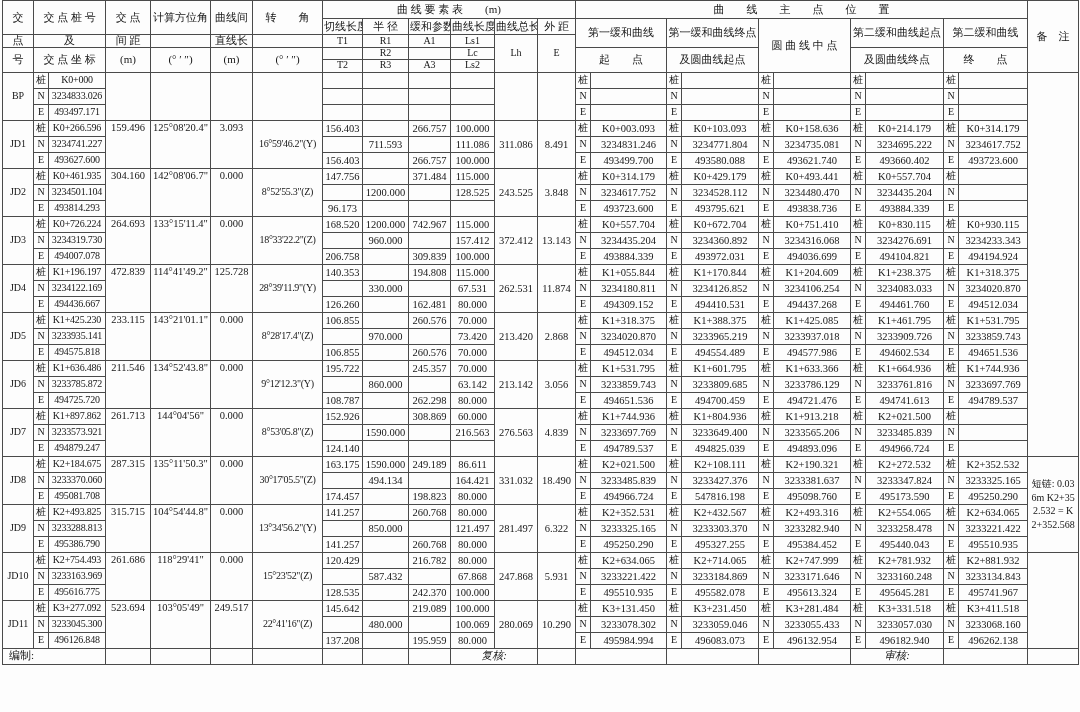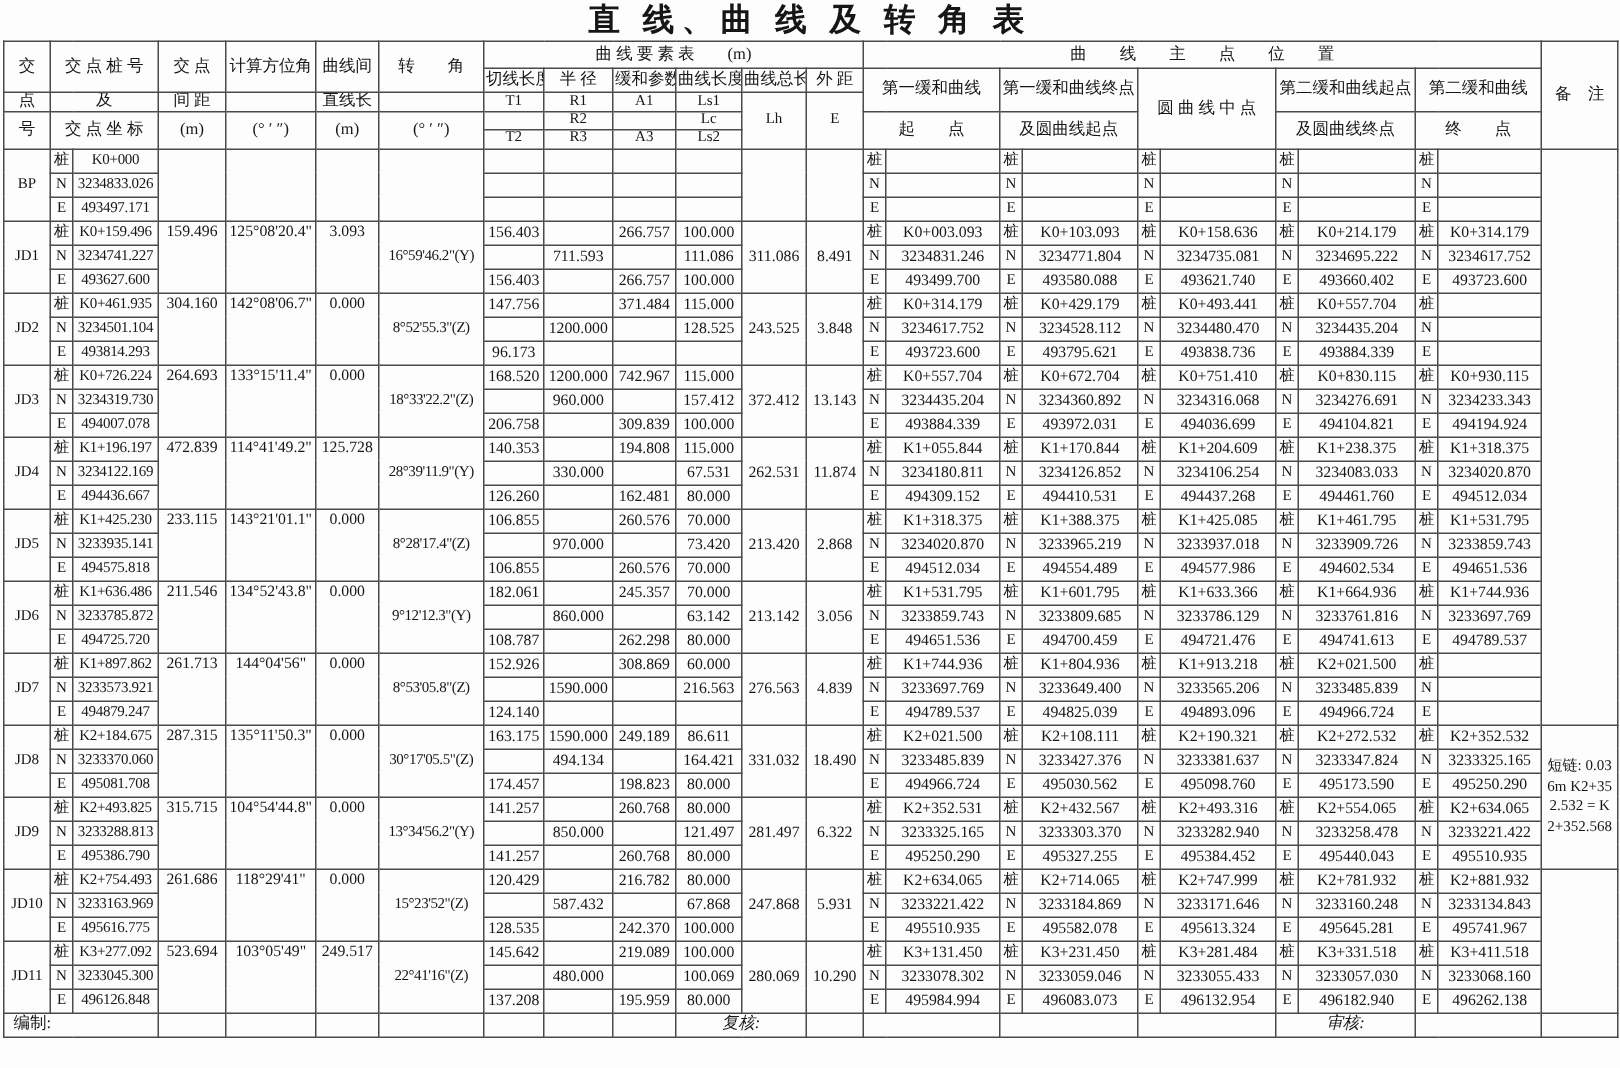--- a/index.html
+++ b/index.html
@@ -31,21 +31,20 @@
   .remh{font-size:11px;}
   .note{white-space:normal;word-break:break-all;font-size:10px;line-height:1.35;
         padding:16px 3px;}
   .fleft{text-align:left;padding-left:6px;font-size:11px;}
   .flab{font-size:11px;font-style:italic;}
 </style>
 </head>
 <body>
 
 <div class="page">
-  <div class="title">直 线、曲 线 及 转 角 表</div>
 
   <table>
     <colgroup>
       <col style="width:31px">
         <col style="width:15px">
         <col style="width:57px">
       <col style="width:45px">
         <col style="width:60px">
         <col style="width:42px">
       <col style="width:70px">
@@ -188,21 +187,21 @@
           <td class="lab">E</td>
           <td class="pv"></td>
           <td class="lab">E</td>
           <td class="pv"></td>
           <td class="lab">E</td>
           <td class="pv"></td>
         </tr>
         <tr>
           <td class="cid" rowspan="3">JD1</td>
           <td class="lab">桩</td>
-          <td class="val">K0+159.496</td>
+          <td class="val">K0+266.596</td>
           <td class="vt" rowspan="3">159.496</td>
           <td class="vt" rowspan="3">125°08'20.4"</td>
           <td class="vt" rowspan="3">3.093</td>
           <td class="ang" rowspan="3">16°59'46.2"(Y)</td>
           <td>156.403</td>
           <td></td>
           <td>266.757</td>
           <td>100.000</td>
           <td rowspan="3">311.086</td>
           <td rowspan="3">8.491</td>
@@ -498,21 +497,21 @@
           <td class="pv">494651.536</td>
         </tr>
         <tr>
           <td class="cid" rowspan="3">JD6</td>
           <td class="lab">桩</td>
           <td class="val">K1+636.486</td>
           <td class="vt" rowspan="3">211.546</td>
           <td class="vt" rowspan="3">134°52'43.8"</td>
           <td class="vt" rowspan="3">0.000</td>
           <td class="ang" rowspan="3">9°12'12.3"(Y)</td>
-          <td>182.061</td>
+          <td>195.722</td>
           <td></td>
           <td>245.357</td>
           <td>70.000</td>
           <td rowspan="3">213.142</td>
           <td rowspan="3">3.056</td>
           <td class="lab">桩</td>
           <td class="pv">K1+531.795</td>
           <td class="lab">桩</td>
           <td class="pv">K1+601.795</td>
           <td class="lab">桩</td>
@@ -666,21 +665,21 @@
         <tr>
           <td class="lab">E</td>
           <td class="val">495081.708</td>
           <td>174.457</td>
           <td></td>
           <td>198.823</td>
           <td>80.000</td>
           <td class="lab">E</td>
           <td class="pv">494966.724</td>
           <td class="lab">E</td>
-          <td class="pv">495030.562</td>
+          <td class="pv">547816.198</td>
           <td class="lab">E</td>
           <td class="pv">495098.760</td>
           <td class="lab">E</td>
           <td class="pv">495173.590</td>
           <td class="lab">E</td>
           <td class="pv">495250.290</td>
         </tr>
         <tr>
           <td class="cid" rowspan="3">JD9</td>
           <td class="lab">桩</td>

